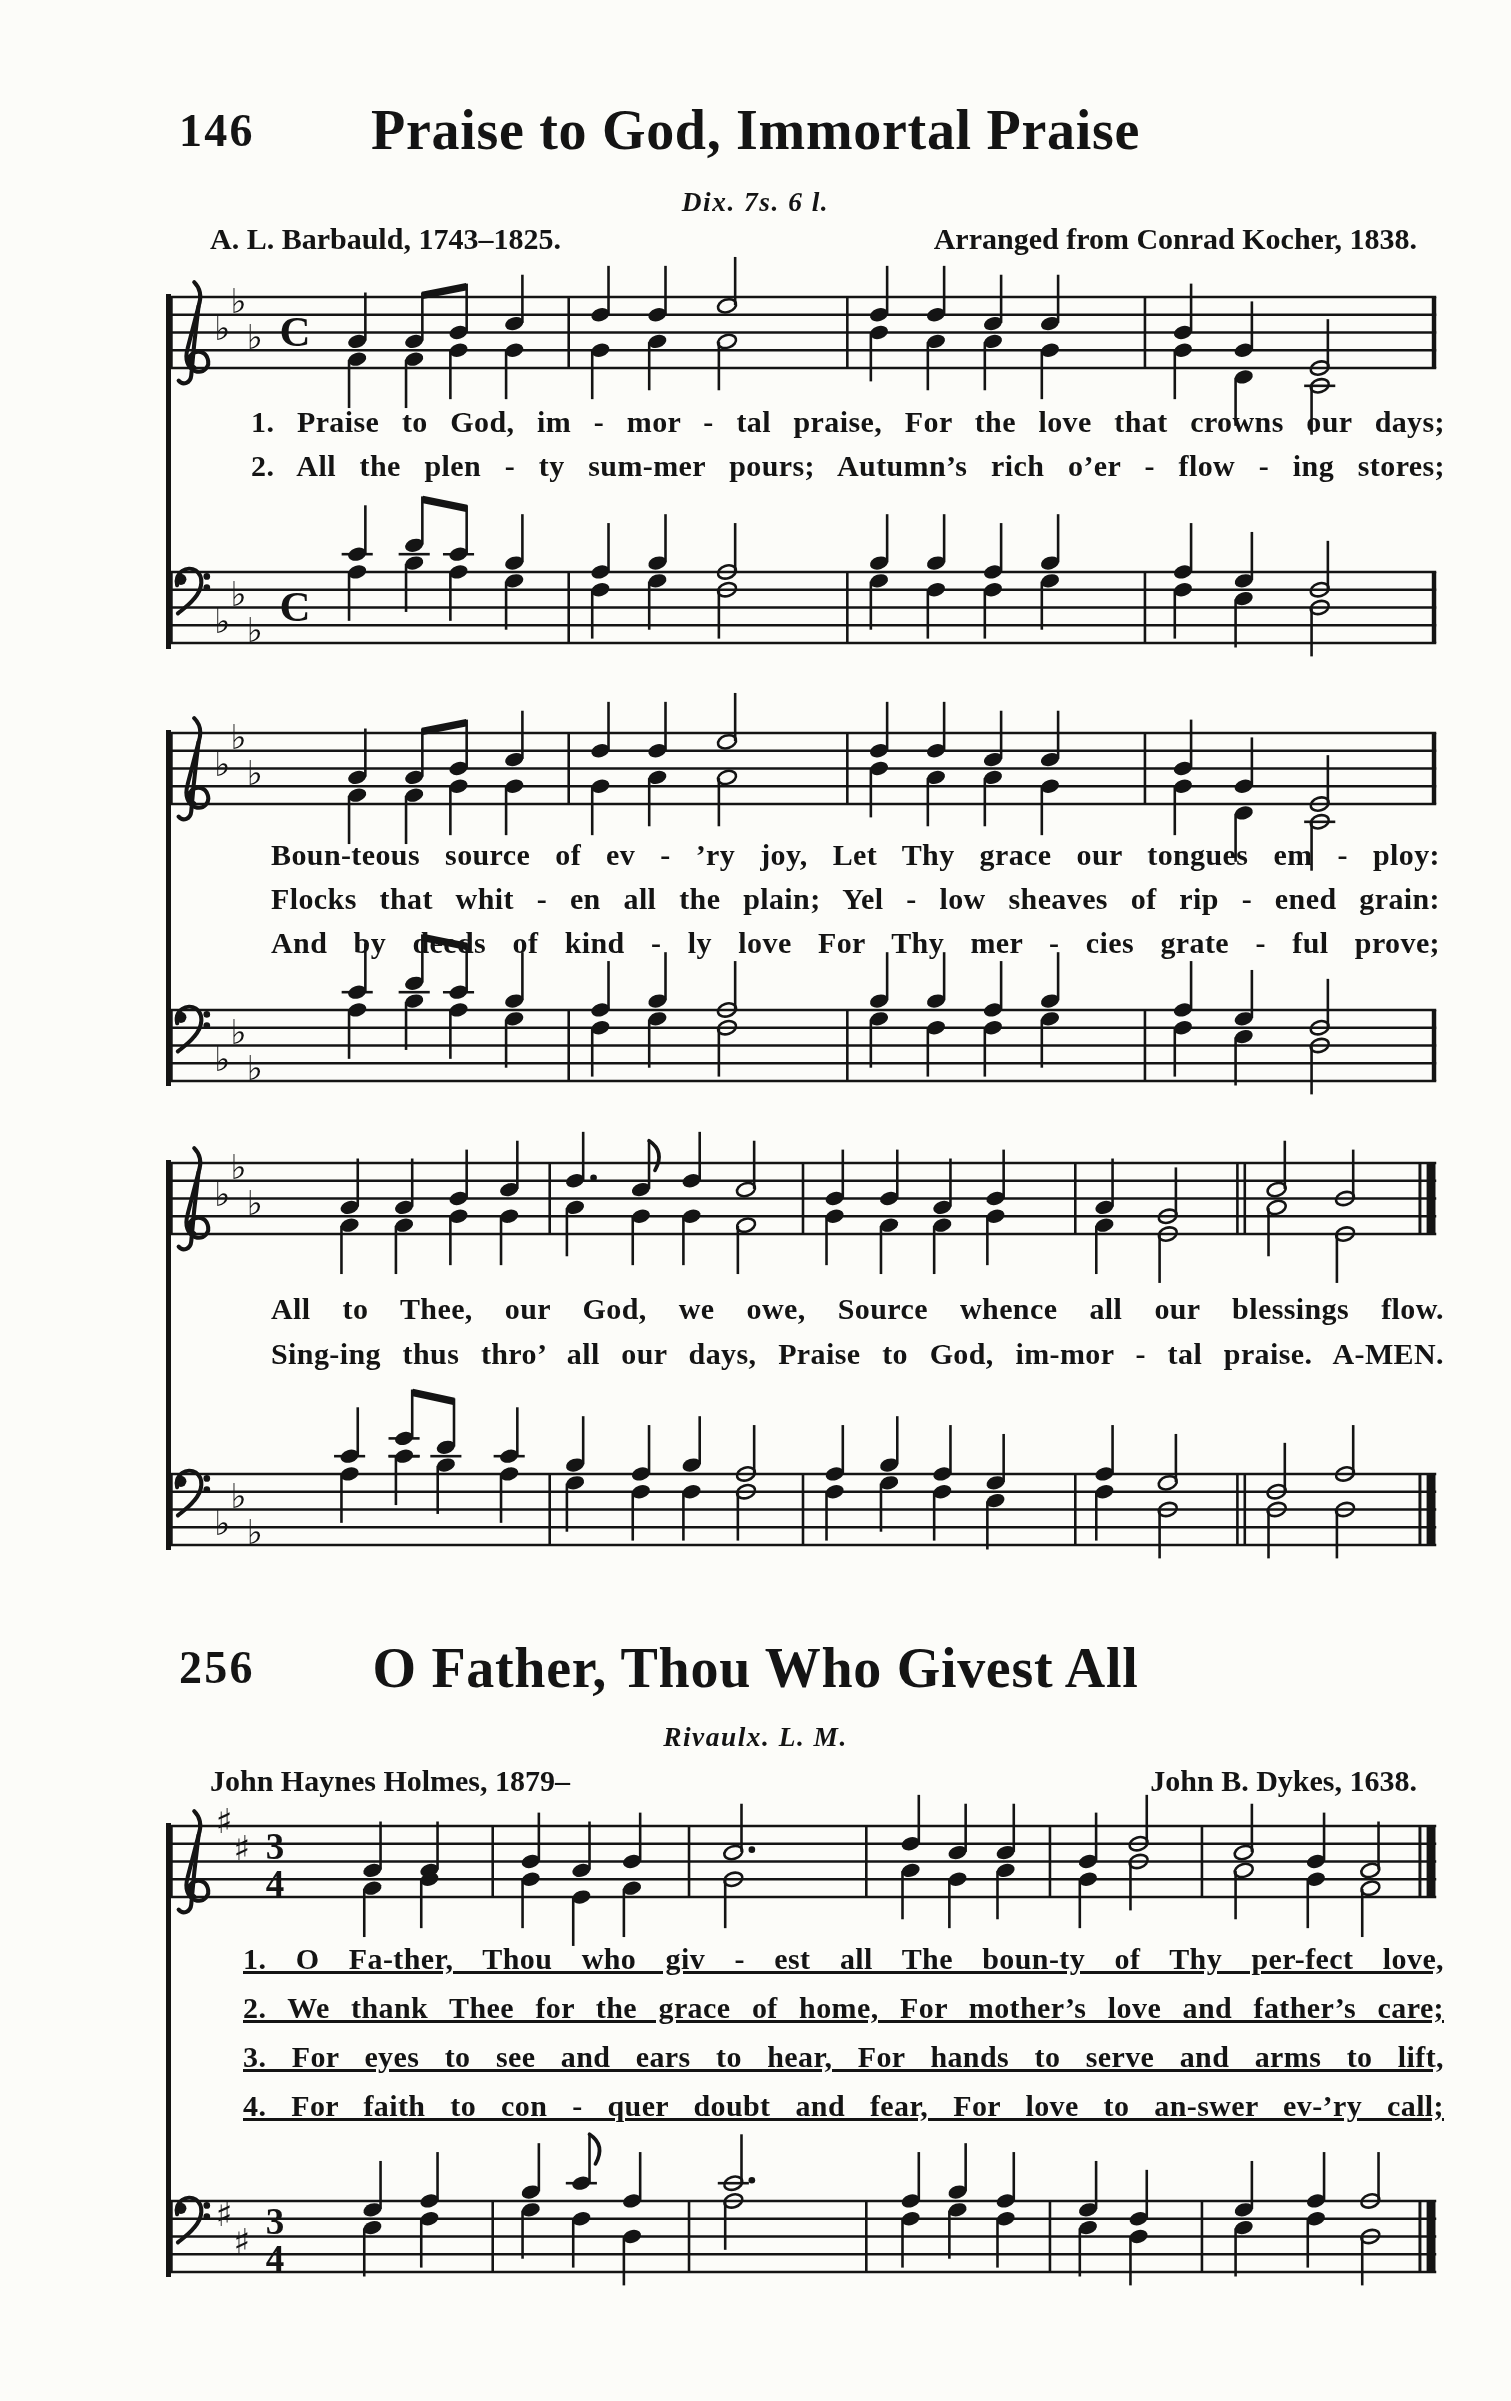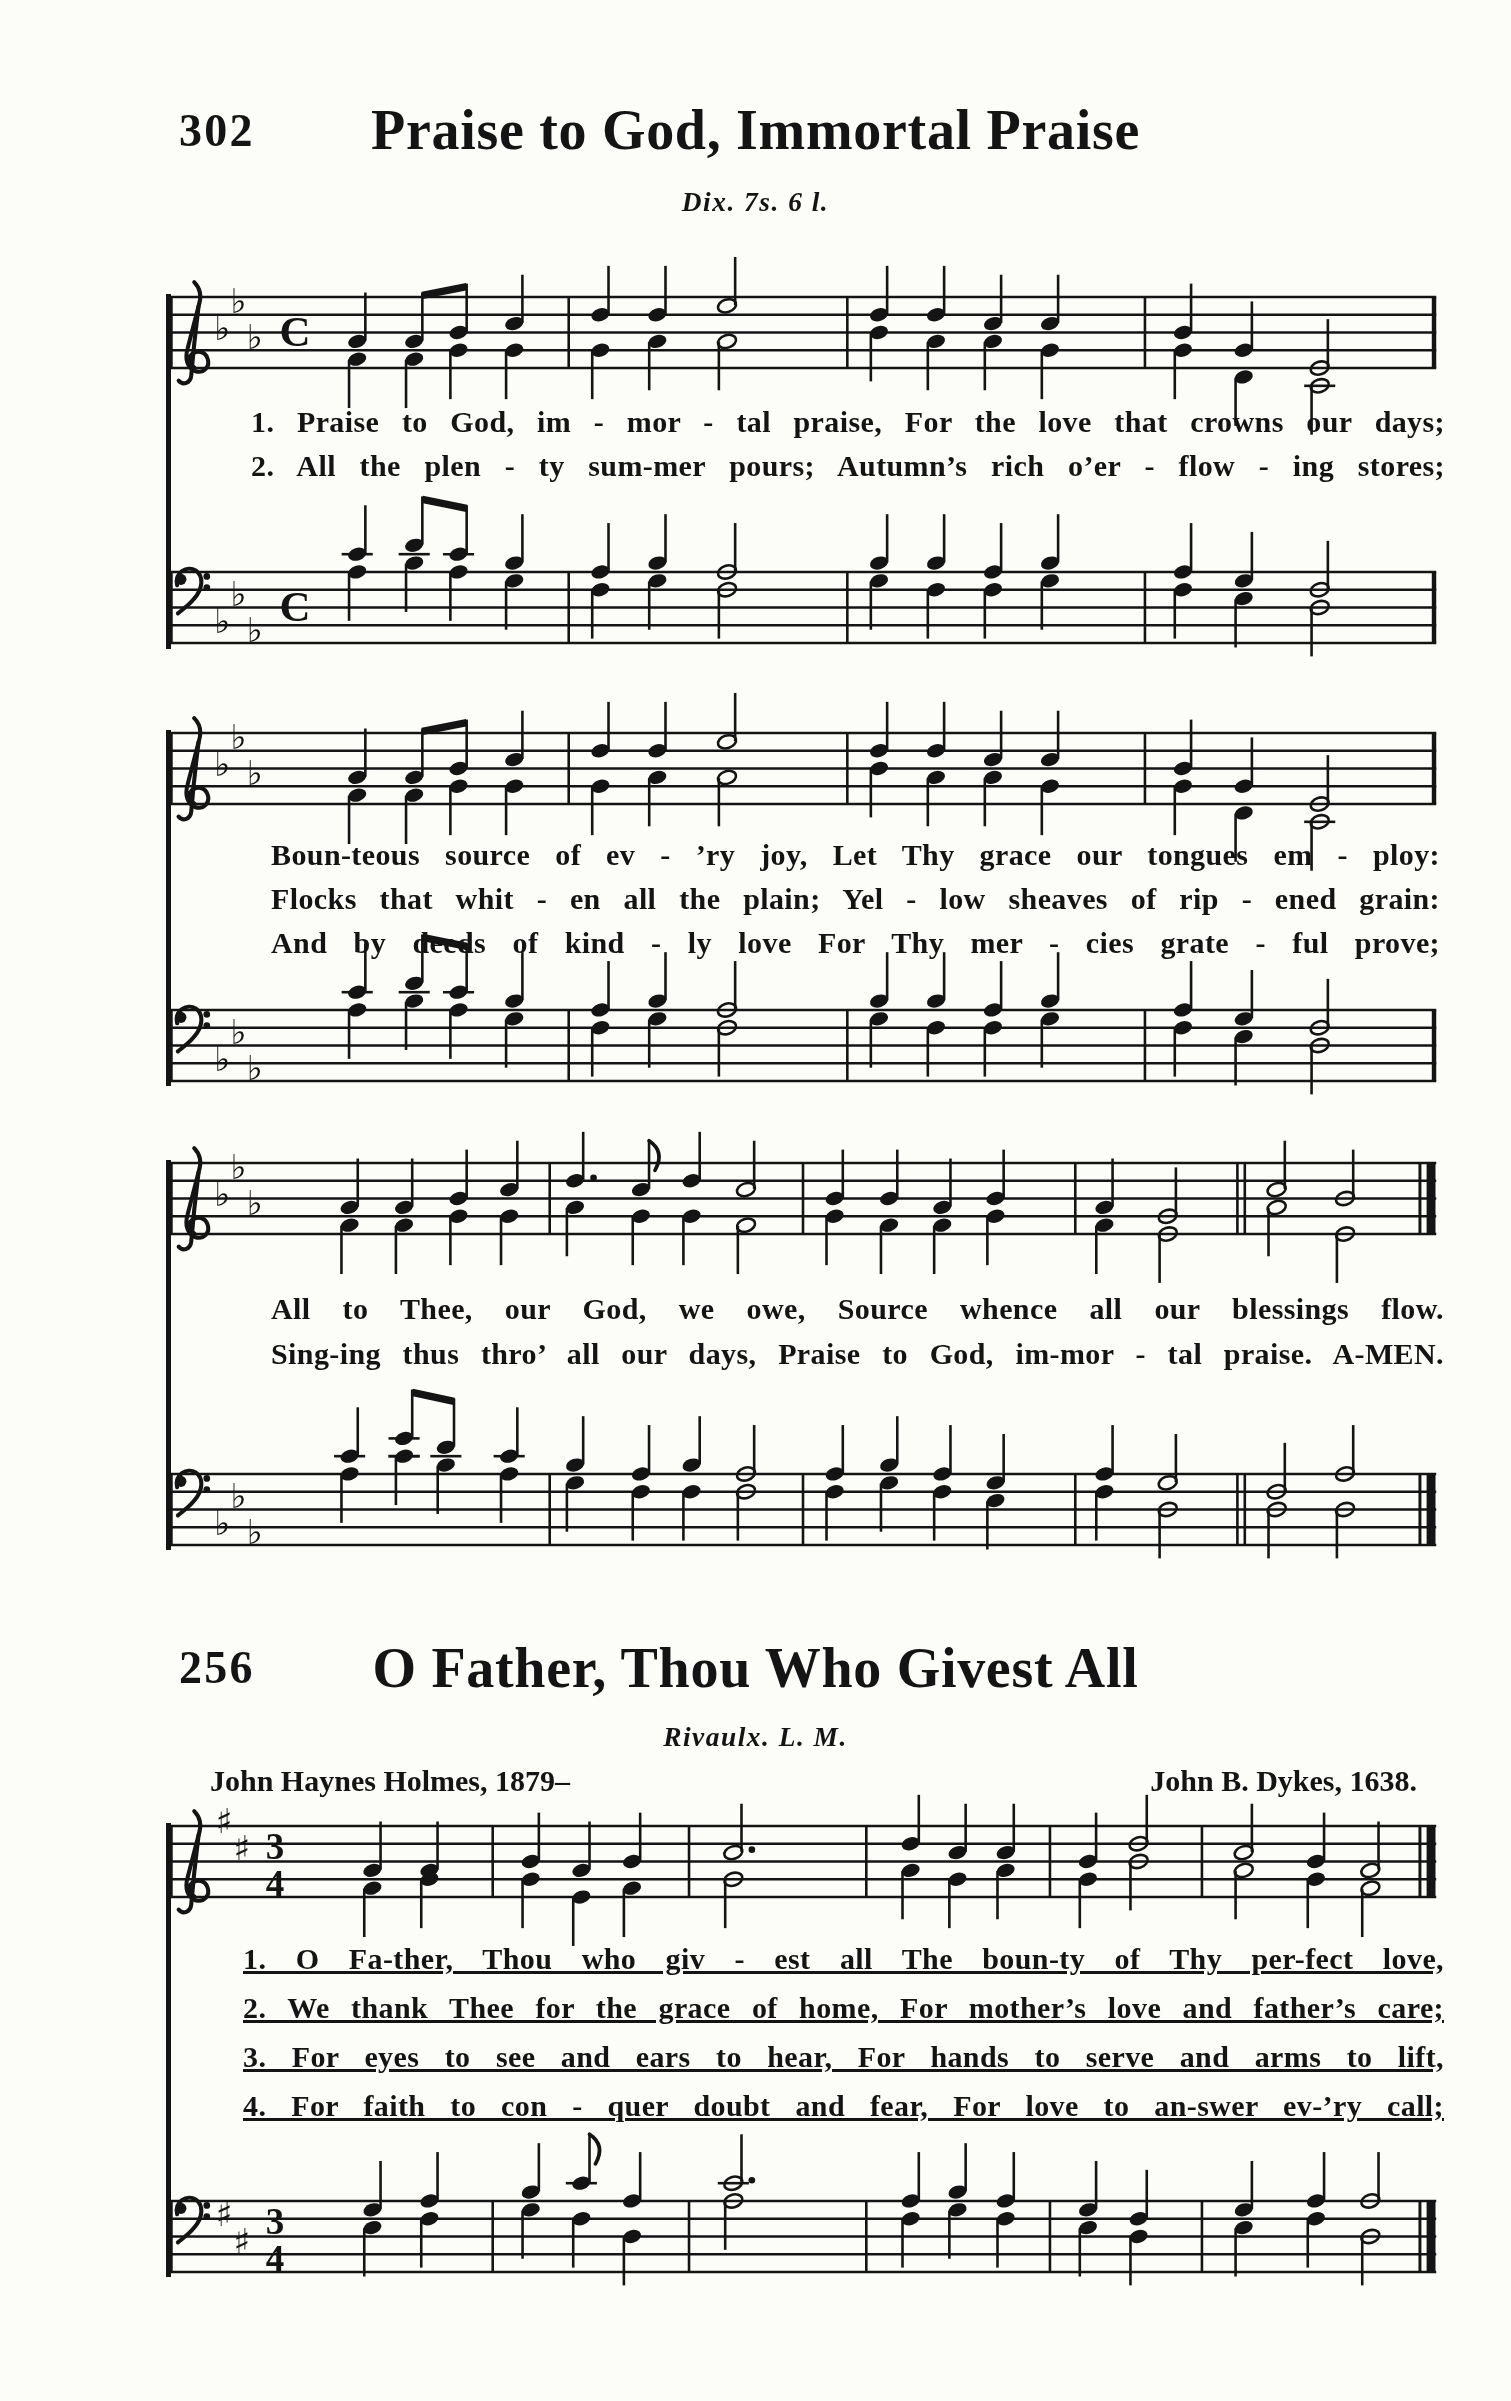--- a/index.html
+++ b/index.html
@@ -53,23 +53,27 @@
   .staff-box svg{overflow:visible;display:block;}
   .system-rule{
     position:absolute;left:166px;width:5.2px;background:#141414;
   }
 </style>
 </head>
 <body>
 
 <div class="page">
 
-  <div class="hymn-number" style="left:179px;top:104px">302</div>
+  <div class="hymn-number" style="left:179px;top:104px">146</div>
   <div class="hymn-title" style="top:98px">Praise to God, Immortal Praise</div>
   <div class="tune-line" style="top:187px">Dix. 7s. 6 l.</div>
+  <div class="byline-row" style="top:222px">
+    <span>A. L. Barbauld, 1743–1825.</span>
+    <span>Arranged from Conrad Kocher, 1838.</span>
+  </div>
 
   <div class="system-rule" style="top:294px;height:355px"></div>
   <div class="system-rule" style="top:730px;height:356px"></div>
   <div class="system-rule" style="top:1160px;height:390px"></div>
   <div class="system-rule" style="top:1823px;height:454px"></div>
 
   <div class="staff-box" style="top:214px">
       <svg width="1268" height="237" viewBox="0 0 1710 320" xmlns="http://www.w3.org/2000/svg">
         <line x1="0" y1="112" x2="1710" y2="112" stroke="#141414" stroke-width="3.5"></line>
         <line x1="0" y1="136" x2="1710" y2="136" stroke="#141414" stroke-width="3.5"></line>

